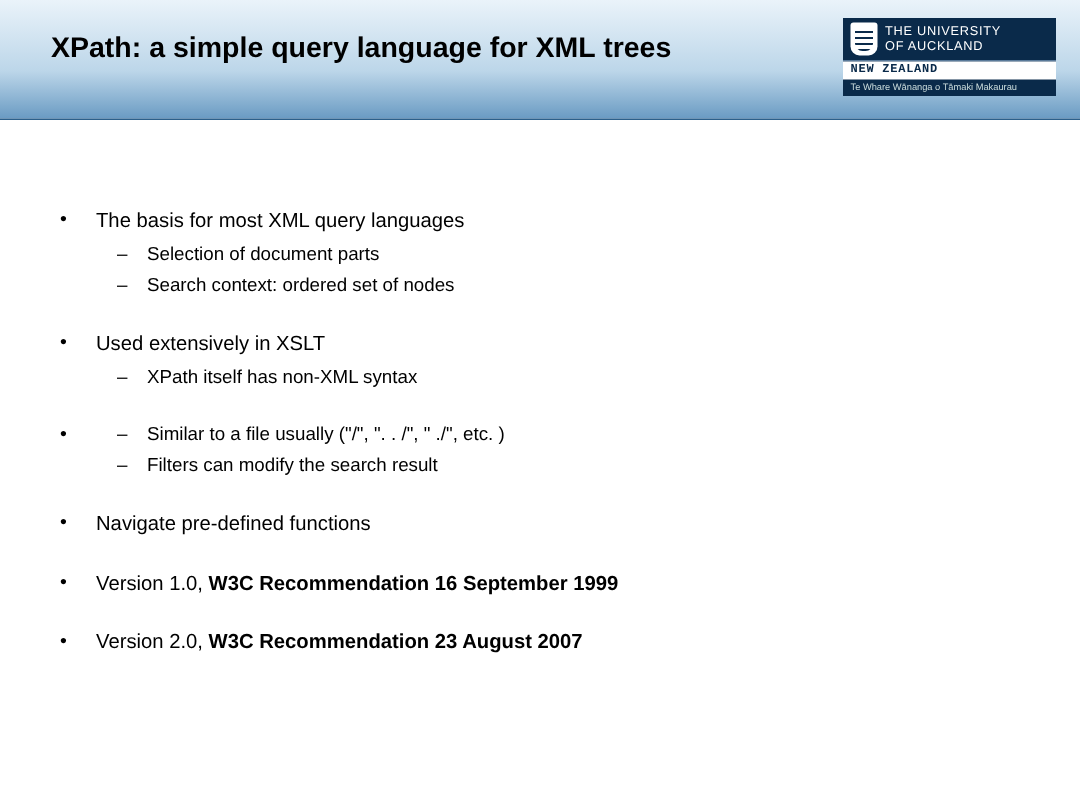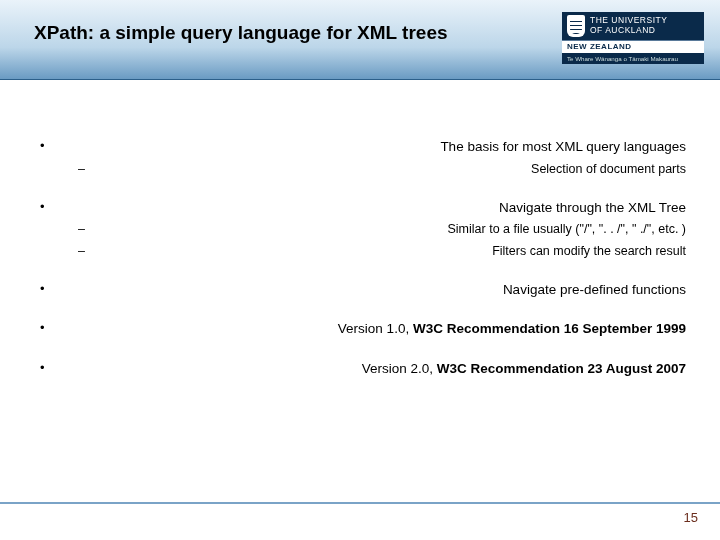--- a/index.html
+++ b/index.html
@@ -53,34 +53,34 @@
     border-radius: 1px 1px 5px 5px;
   }
   .logo-main { font-size: 8.5px; letter-spacing: 0.5px; font-weight: 500; }
   .logo-mid {
     background: #fff;
     color: #0a2a4a;
     font-weight: bold;
     font-size: 8px;
     padding: 1px 5px;
     letter-spacing: 0.5px;
+    font-family: Liberation Mono, monospace;
   }
   .logo-bot { padding: 2px 5px; font-size: 6.2px; color: #cdd; }
 
   .body {
     padding: 58px 34px 0 34px;
     font-size: 13.5px;
     line-height: 1.3;
   }
   .bullet-list { list-style: none; }
   .bullet-list > li {
     position: relative;
     padding-left: 30px;
     margin-bottom: 22px;
-    text-align: right;
   }
   .bullet-list > li::before {
     content: "•";
     position: absolute;
     left: 6px;
     top: 0;
     font-size: 13px;
   }
   .sub-list { list-style: none; margin-top: 2px; }
   .sub-list > li {
@@ -126,28 +126,29 @@
       </div>
       <div class="logo-mid">NEW ZEALAND</div>
       <div class="logo-bot">Te Whare Wānanga o Tāmaki Makaurau</div>
     </div>
   </div>
 
   <div class="body">
     <ul class="bullet-list" id="bullet-root">
         <li><span>The basis for most XML query languages</span><ul class="sub-list">
             <li>Selection of document parts</li>
+            <li>Search context: ordered set of nodes</li>
           </ul></li>
-        <li><span>Navigate through the XML Tree</span><ul class="sub-list">
+        <li><span>Used extensively in XSLT</span><ul class="sub-list">
+            <li>XPath itself has non-XML syntax</li>
+          </ul></li>
+        <li><ul class="sub-list">
             <li>Similar to a file usually ("/", ". . /", " ./", etc. )</li>
             <li>Filters can modify the search result</li>
           </ul></li>
         <li><span> Navigate pre-defined functions</span></li>
         <li><span>Version 1.0, <b>W3C Recommendation 16 September 1999</b></span></li>
         <li><span>Version 2.0, <b>W3C Recommendation 23 August 2007</b></span></li>
       </ul>
   </div>
 
-  <div class="footer">
-    <span class="page-num">15</span>
-  </div>
 
 </div>
 
 </body></html>

